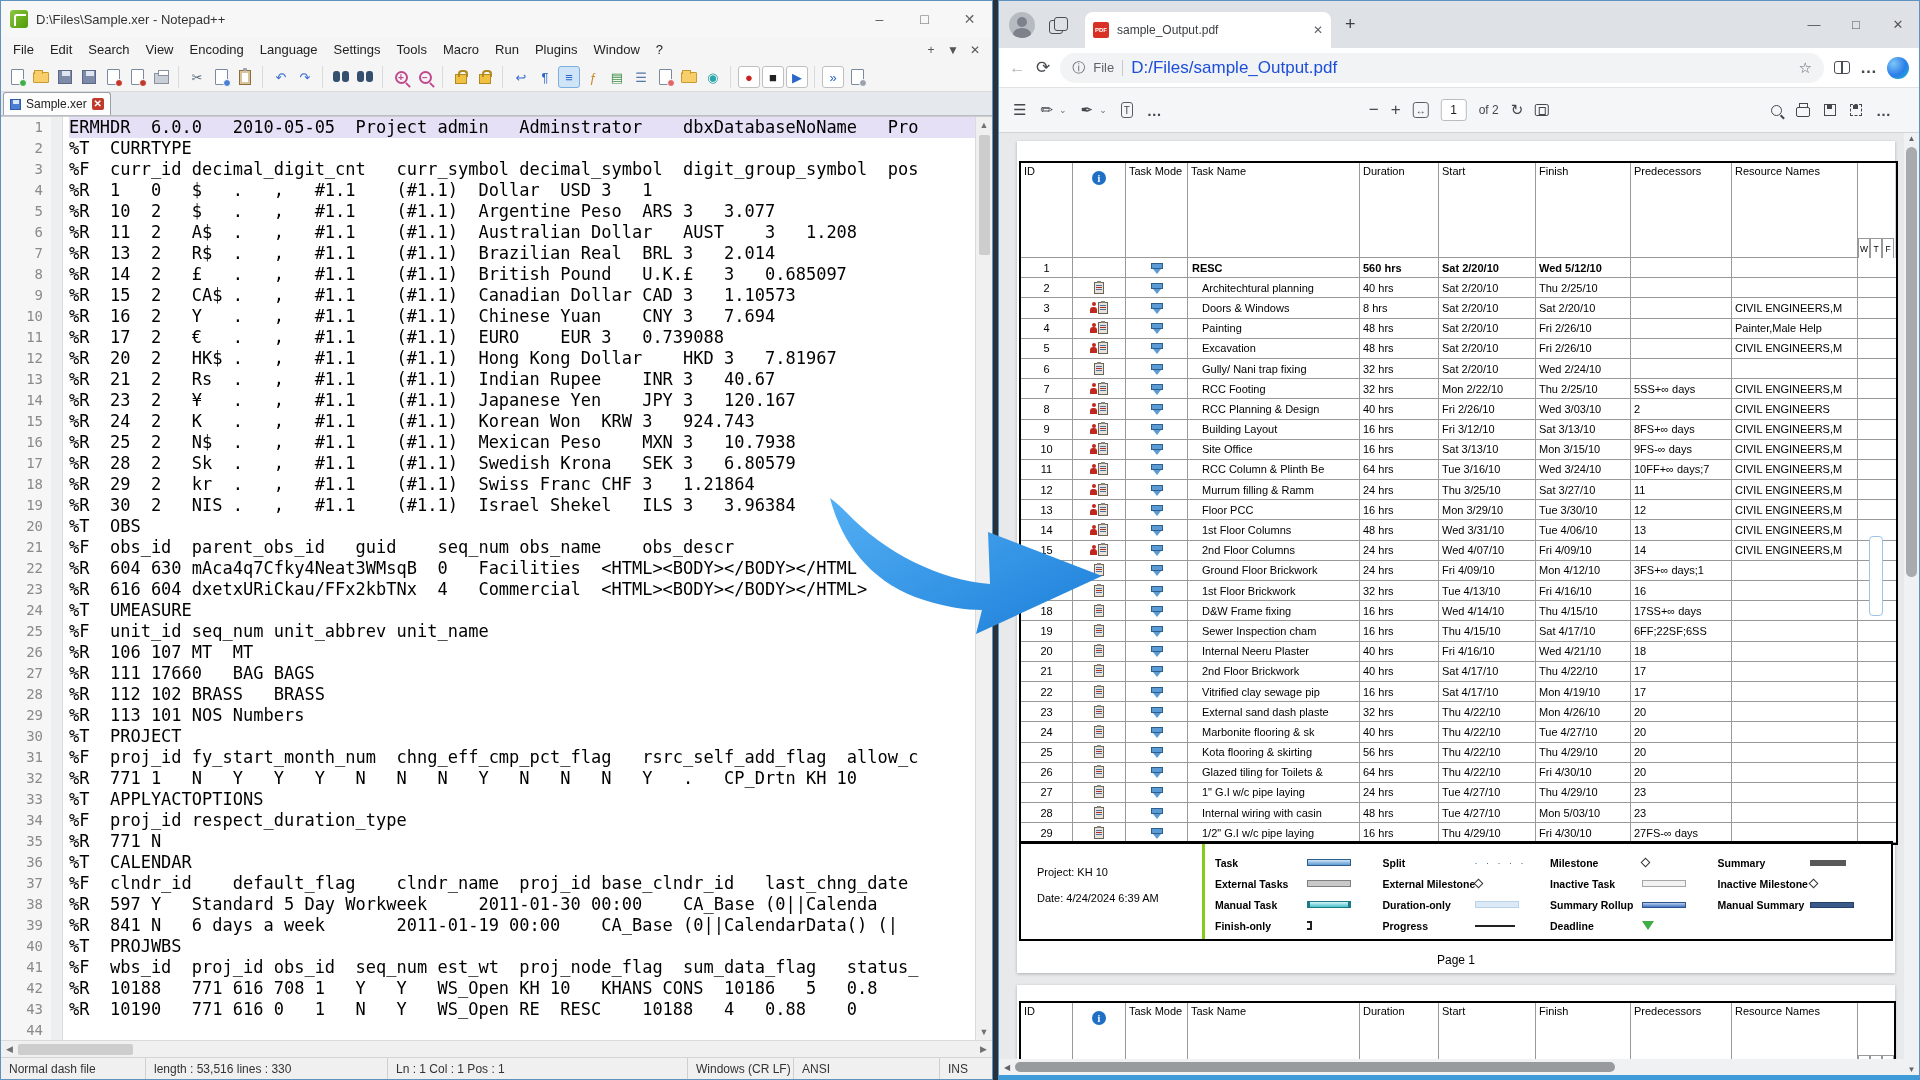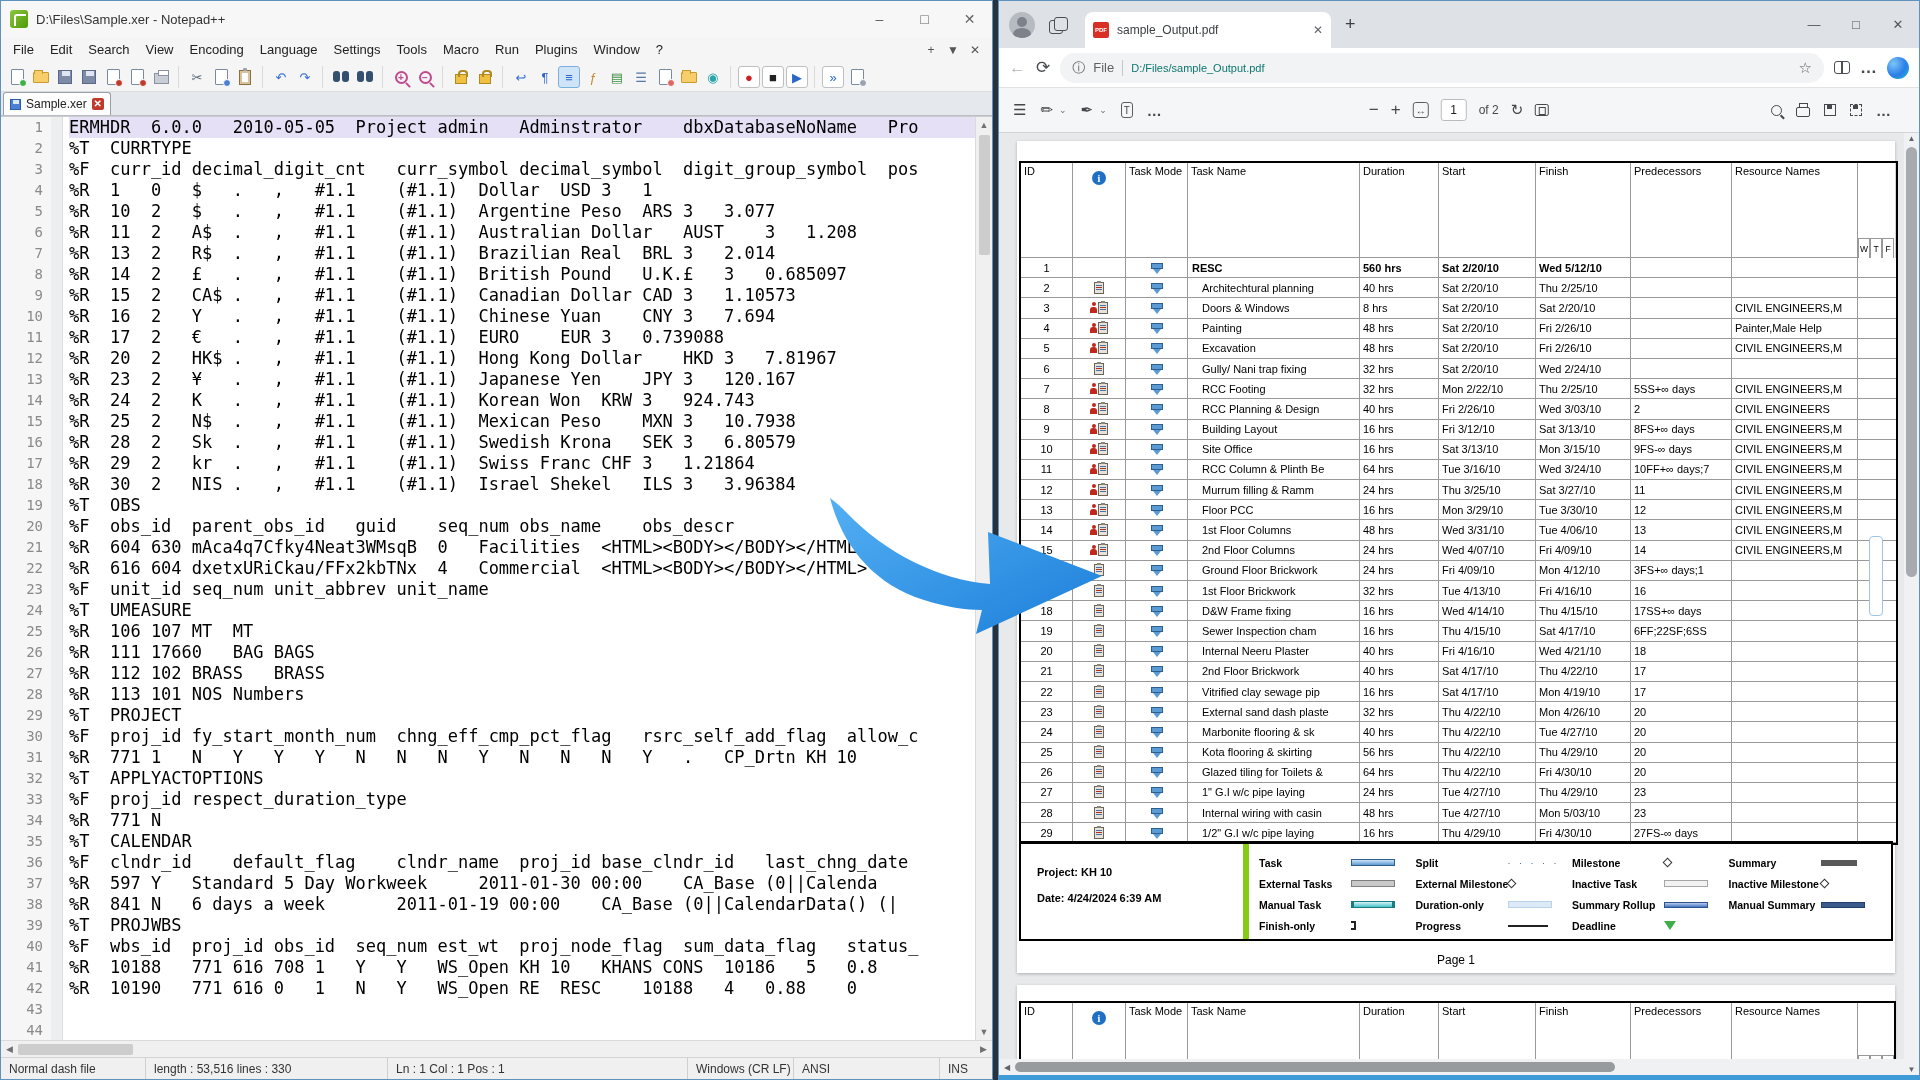--- a/index.html
+++ b/index.html
@@ -105,21 +105,21 @@
   .edge-wincontrols { margin-left:auto; display:flex; }
   .edge-wincontrols span { width:42px; height:34px; display:flex; align-items:center; justify-content:center; font-size:13px; color:#555; }
   .edge-addressbar { height:40px; background:#fff; display:flex; align-items:center; padding:0 10px; gap:10px;
                      border-bottom:1px solid #e2e2e2; flex:0 0 auto; }
   .nav-ic { font-size:17px; color:#474b50; }
   .nav-ic.disabled { color:#b4b8bd; }
   .omnibox { flex:1; height:30px; background:#f1f3f4; border-radius:15px; display:flex; align-items:center;
              padding:0 12px; gap:8px; }
   .omnibox .scheme { font-size:13px; color:#5f6368; }
   .omnibox .divider { width:1px; height:16px; background:#c4c7cb; }
-  .omnibox .url { font-size:11px; color:#0f766e; flex:1; }
+  .omnibox .url { font-size:17px; color:#1d4ed8; flex:1; }
   .omnibox .star { font-size:15px; color:#5f6368; }
   .split-ic { width:16px; height:13px; border:1.5px solid #4a4f55; border-radius:3px; position:relative;}
   .split-ic::after{ content:""; position:absolute; left:6px; top:0; width:1.5px; height:100%; background:#4a4f55;}
   .copilot-ic { width:22px; height:22px; border-radius:50%;
                 background:radial-gradient(circle at 30% 30%, #7cc6f7, #2b7de9 55%, #15c0c8); }
 
   .pdf-toolbar { height:45px; background:#f5f6f7; border-bottom:1px solid #d4d4d4; position:relative;
                  display:flex; align-items:center; padding:0 14px; gap:14px; color:#44474c; flex:0 0 auto;}
   .pt-ic { font-size:15px; color:#44474c; display:flex; align-items:center; }
   .pt-chev { font-size:9px; color:#6a6e73; margin-left:-8px; }
@@ -164,21 +164,21 @@
                    box-shadow:0 2px 0 #b03020, 0 4px 0 #4a6fa5; background:#4a6fa5; }
   .ic-taskmode { width:11px; height:12px; margin:0 auto; position:relative; }
   .ic-taskmode::before{ content:""; position:absolute; left:0; top:1px; width:10px; height:4px; background:#5b9bd5; border:1px solid #2e5f8a;}
   .ic-taskmode::after{ content:""; position:absolute; left:2px; top:7px; width:0; height:0;
                        border-left:4px solid transparent; border-right:4px solid transparent; border-top:5px solid #5b9bd5;}
   .info-head-ic { width:14px; height:14px; border-radius:50%; background:#1f6fc5; color:#fff; font-size:10px;
                   font-weight:bold; font-family:"Liberation Serif", serif; display:flex; align-items:center;
                   justify-content:center; margin:0 auto; }
 
   .mpp-legendbox { position:absolute; left:2px; display:flex; border:2px solid #000; border-top-width:3px; background:#fff;}
-  .legend-left { width:228px; border-right:6px solid #84cc16; padding:22px 0 0 16px; font-size:11px; font-weight:bold;}
+  .legend-left { width:184px; border-right:3px solid #84cc16; padding:22px 0 0 16px; font-size:11px; font-weight:normal;}
   .legend-left div { margin-bottom:14px; }
   .legend-grid { flex:1; display:grid; grid-template-columns:1fr 1fr 1fr 1fr; padding:8px 6px 4px 10px; }
   .legend-item { display:flex; align-items:center; height:21px; }
   .legend-item .lab { font-size:10.5px; font-weight:bold; width:92px; white-space:nowrap; overflow:hidden;}
   .sym { display:inline-block; }
   .sym-bar-task { width:44px; height:7px; background:linear-gradient(#cfe3f5,#5b9bd5); border:1px solid #2e5f8a;}
   .sym-dots { font-size:9px; letter-spacing:3px; color:#2e5f8a; }
   .sym-diamond { width:7px; height:7px; border:1px solid #333; transform:rotate(45deg); background:#fff;}
   .sym-bar-summary { width:36px; height:6px; background:#595959; }
   .sym-bar-ext { width:44px; height:7px; background:#c9c9c9; border:1px solid #7f7f7f;}
@@ -421,32 +421,33 @@
         <div class="cl">%F  curr_id decimal_digit_cnt   curr_symbol decimal_symbol  digit_group_symbol  pos</div>
         <div class="cl">%R  1   0   $   .   ,   #1.1    (#1.1)  Dollar  USD 3   1</div>
         <div class="cl">%R  10  2   $   .   ,   #1.1    (#1.1)  Argentine Peso  ARS 3   3.077</div>
         <div class="cl">%R  11  2   A$  .   ,   #1.1    (#1.1)  Australian Dollar   AUST    3   1.208</div>
         <div class="cl">%R  13  2   R$  .   ,   #1.1    (#1.1)  Brazilian Real  BRL 3   2.014</div>
         <div class="cl">%R  14  2   £   .   ,   #1.1    (#1.1)  British Pound   U.K.£   3   0.685097</div>
         <div class="cl">%R  15  2   CA$ .   ,   #1.1    (#1.1)  Canadian Dollar CAD 3   1.10573</div>
         <div class="cl">%R  16  2   Y   .   ,   #1.1    (#1.1)  Chinese Yuan    CNY 3   7.694</div>
         <div class="cl">%R  17  2   €   .   ,   #1.1    (#1.1)  EURO    EUR 3   0.739088</div>
         <div class="cl">%R  20  2   HK$ .   ,   #1.1    (#1.1)  Hong Kong Dollar    HKD 3   7.81967</div>
+        <div class="cl">%R  21  2   Rs  .   ,   #1.1    (#1.1)  Indian Rupee    INR 3   40.67</div>
         <div class="cl">%R  23  2   ¥   .   ,   #1.1    (#1.1)  Japanese Yen    JPY 3   120.167</div>
         <div class="cl">%R  24  2   K   .   ,   #1.1    (#1.1)  Korean Won  KRW 3   924.743</div>
         <div class="cl">%R  25  2   N$  .   ,   #1.1    (#1.1)  Mexican Peso    MXN 3   10.7938</div>
         <div class="cl">%R  28  2   Sk  .   ,   #1.1    (#1.1)  Swedish Krona   SEK 3   6.80579</div>
         <div class="cl">%R  29  2   kr  .   ,   #1.1    (#1.1)  Swiss Franc CHF 3   1.21864</div>
         <div class="cl">%R  30  2   NIS .   ,   #1.1    (#1.1)  Israel Shekel   ILS 3   3.96384</div>
         <div class="cl">%T  OBS</div>
         <div class="cl">%F  obs_id  parent_obs_id   guid    seq_num obs_name    obs_descr</div>
         <div class="cl">%R  604 630 mAca4q7Cfky4Neat3WMsqB  0   Facilities  &lt;HTML&gt;&lt;BODY&gt;&lt;/BODY&gt;&lt;/HTML</div>
         <div class="cl">%R  616 604 dxetxURiCkau/FFx2kbTNx  4   Commercial  &lt;HTML&gt;&lt;BODY&gt;&lt;/BODY&gt;&lt;/HTML&gt;</div>
+        <div class="cl">%T  UMEASURE</div>
         <div class="cl">%F  unit_id seq_num unit_abbrev unit_name</div>
-        <div class="cl">%T  UMEASURE</div>
         <div class="cl">%R  106 107 MT  MT</div>
         <div class="cl">%R  111 17660   BAG BAGS</div>
         <div class="cl">%R  112 102 BRASS   BRASS</div>
         <div class="cl">%R  113 101 NOS Numbers</div>
         <div class="cl">%T  PROJECT</div>
         <div class="cl">%F  proj_id fy_start_month_num  chng_eff_cmp_pct_flag   rsrc_self_add_flag  allow_c</div>
         <div class="cl">%R  771 1   N   Y   Y   Y   N   N   N   Y   N   N   N   Y   .   CP_Drtn KH 10</div>
         <div class="cl">%T  APPLYACTOPTIONS</div>
         <div class="cl">%F  proj_id respect_duration_type</div>
         <div class="cl">%R  771 N</div>

